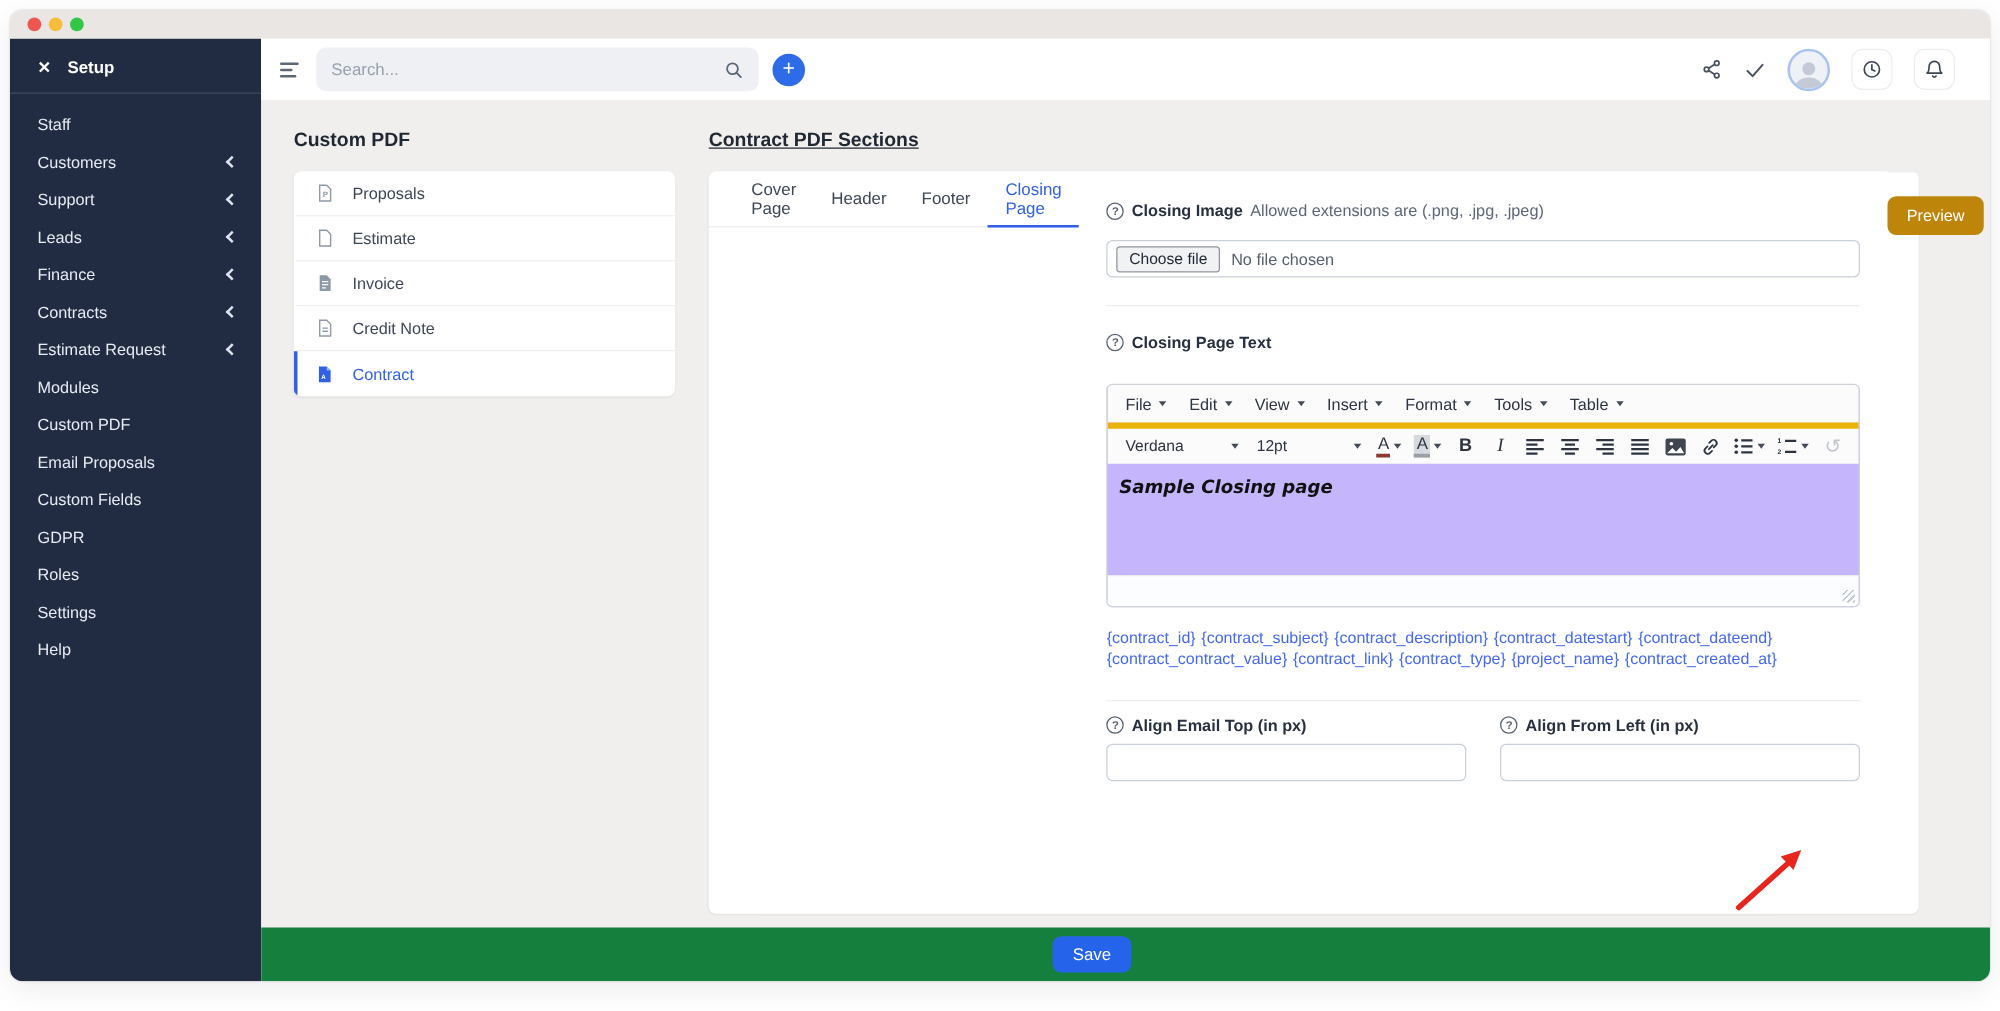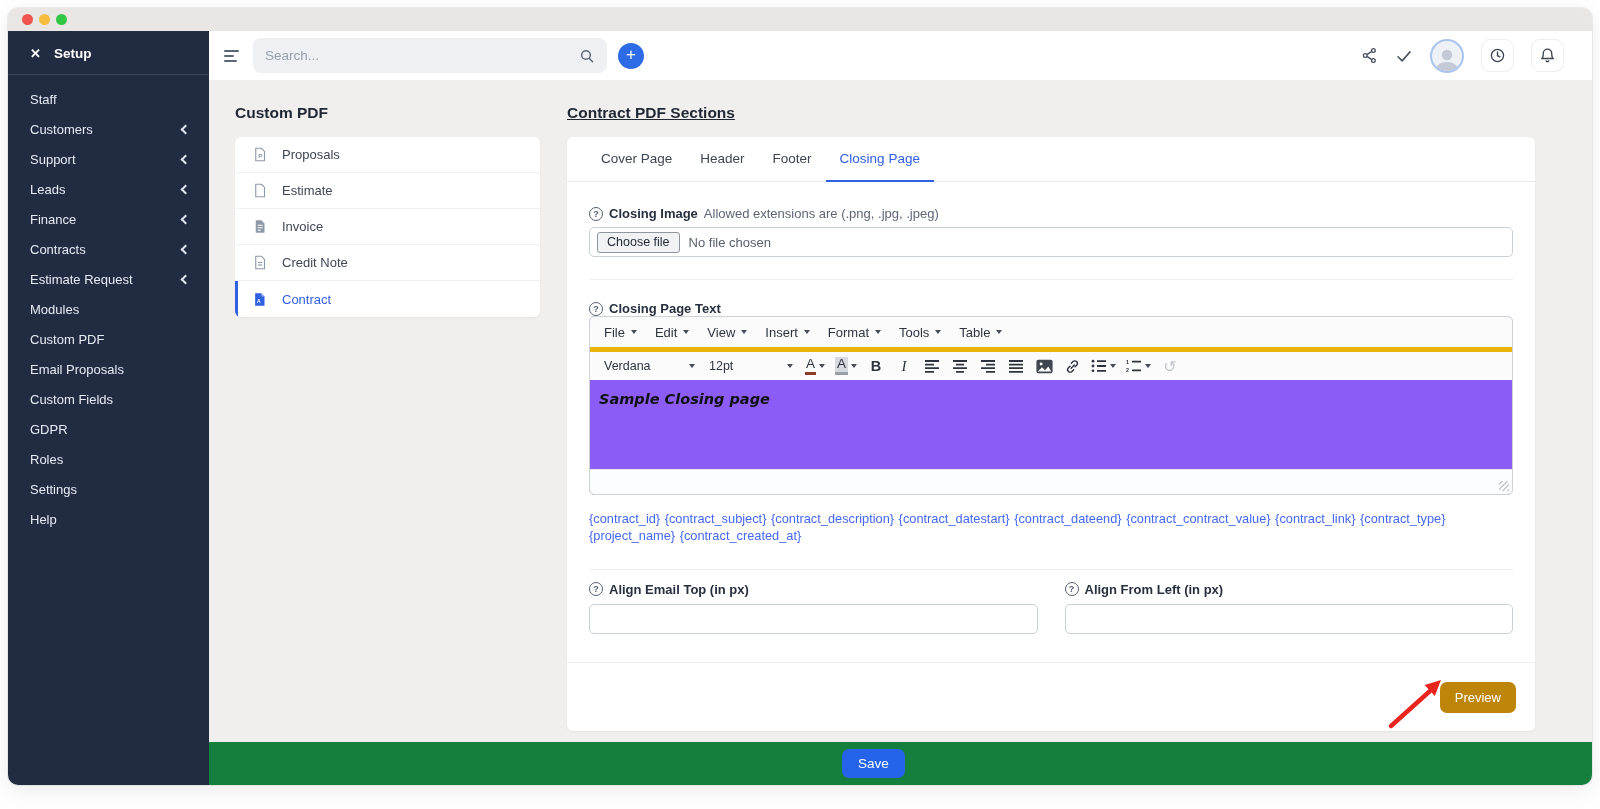--- a/index.html
+++ b/index.html
@@ -57,41 +57,41 @@
   .pdf-card { position:absolute; left:26px; top:57px; width:305px; background:#fff; border-radius:6px;
               box-shadow:0 1px 2px rgba(16,24,40,.05); overflow:hidden; }
   .pdf-row { height:36px; display:flex; align-items:center; gap:15px; padding:0 14px; border-bottom:1px solid #eef0f3;
              font-size:13px; color:#3e4756; cursor:pointer; border-left:3px solid transparent; }
   .pdf-row:last-child { border-bottom:none; }
   .pdf-row.active { border-left-color:#3061e3; color:#3061e3; }
 
   
   .sections-title { position:absolute; left:358px; top:24px; font-size:15.5px; font-weight:700; color:#1f2733;text-decoration:underline; }
   .sections-card { position:absolute; left:358px; top:57px; width:968px; height:594px; background:#fff; border-radius:6px;
-                   box-shadow:0 1px 2px rgba(16,24,40,.05); display:flex; flex-direction:column; }
+                   box-shadow:0 1px 2px rgba(16,24,40,.05); display:flex; flex-direction:row; }
   .tabbar { height:45px; border-bottom:1px solid #e9ebee; display:flex; align-items:stretch; padding-left:20px; }
   .tab { display:flex; align-items:center; padding:0 14px; font-size:13.5px; color:#3c4655; cursor:pointer;
          border-bottom:2px solid transparent; margin-bottom:-1px; }
   .tab.active { color:#3061e3; border-bottom-color:#3061e3; }
 
   .card-body { flex:1; padding:0 22px; min-height:0; }
   .fld-label { display:flex; align-items:center; gap:6px; font-size:13px; color:#27303f; }
   .fld-label b { font-weight:700; }
   .fld-label .hint { color:#5c6676; font-weight:400; }
   .q-ic { width:14px; height:14px; border:1.2px solid #55606f; border-radius:50%; color:#55606f; font-size:9px;
           display:inline-flex; align-items:center; justify-content:center; font-weight:700; flex-shrink:0; }
-  .file-input { margin-top:6px; height:30px; border:1px solid #c9d0d8; border-radius:5px; display:flex; align-items:center;
+  .file-input { margin-top:16px; height:30px; border:1px solid #c9d0d8; border-radius:5px; display:flex; align-items:center;
                 padding-left:7px; gap:9px; background:#fff; cursor:pointer; }
   .choose-btn { font-size:12.5px; color:#1f2733; background:#f1f2f3; border:1px solid #8f959d; border-radius:3px;
                 padding:2.5px 9px; cursor:pointer; font-family:"Liberation Sans",sans-serif; }
   .no-file { font-size:13px; color:#565f6c; }
   .h-div { border-bottom:1px solid #eceef1; }
 
   
-  .editor { margin-top:0; border:1px solid #cfd3d8; border-radius:5px; overflow:hidden; background:#8b5cf6; }
+  .editor { margin-top:26px; border:1px solid #cfd3d8; border-radius:5px; overflow:hidden; background:#c4b5fd; }
   .ed-menubar { display:flex; align-items:center; gap:2px; height:30px; padding:0 6px; background:#fbfbfc; }
   .ed-menu-item { display:flex; align-items:center; gap:6px; font-size:13px; color:#2d3440; padding:4px 8px; border-radius:3px; cursor:pointer; }
   .caret { width:0; height:0; border-left:3.5px solid transparent; border-right:3.5px solid transparent; border-top:4px solid #454c57; }
   .ed-toolbar { display:flex; align-items:center; height:33px; padding:0 8px; gap:2px; background:#fbfbfc; border-top:5px solid #eab308; }
   .ed-sel { display:flex; align-items:center; justify-content:space-between; font-size:12.5px; color:#2d3440; cursor:pointer; padding:4px 6px; }
   .ed-sel.font { width:103px; } .ed-sel.size { width:96px; }
   .tbtn { min-width:26px; height:26px; display:flex; align-items:center; justify-content:center; border-radius:3px; cursor:pointer; color:#2d3440; }
   .tbtn.with-caret { gap:3px; padding:0 4px; }
   .fore-a { font-size:13.5px; font-weight:500; color:#2d3440; border-bottom:3px solid #8d3b30; line-height:1.05; padding:0 1px; }
   .back-a { font-size:13.5px; font-weight:500; color:#2d3440; background:#d6d9de; border-bottom:3px solid #9aa0a8; line-height:1.05; padding:0 2px; }

